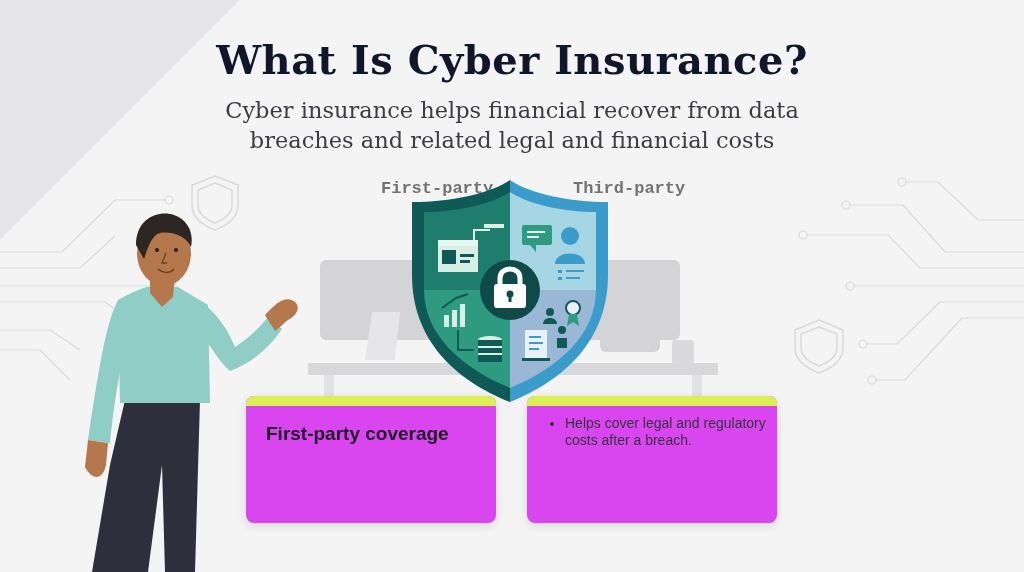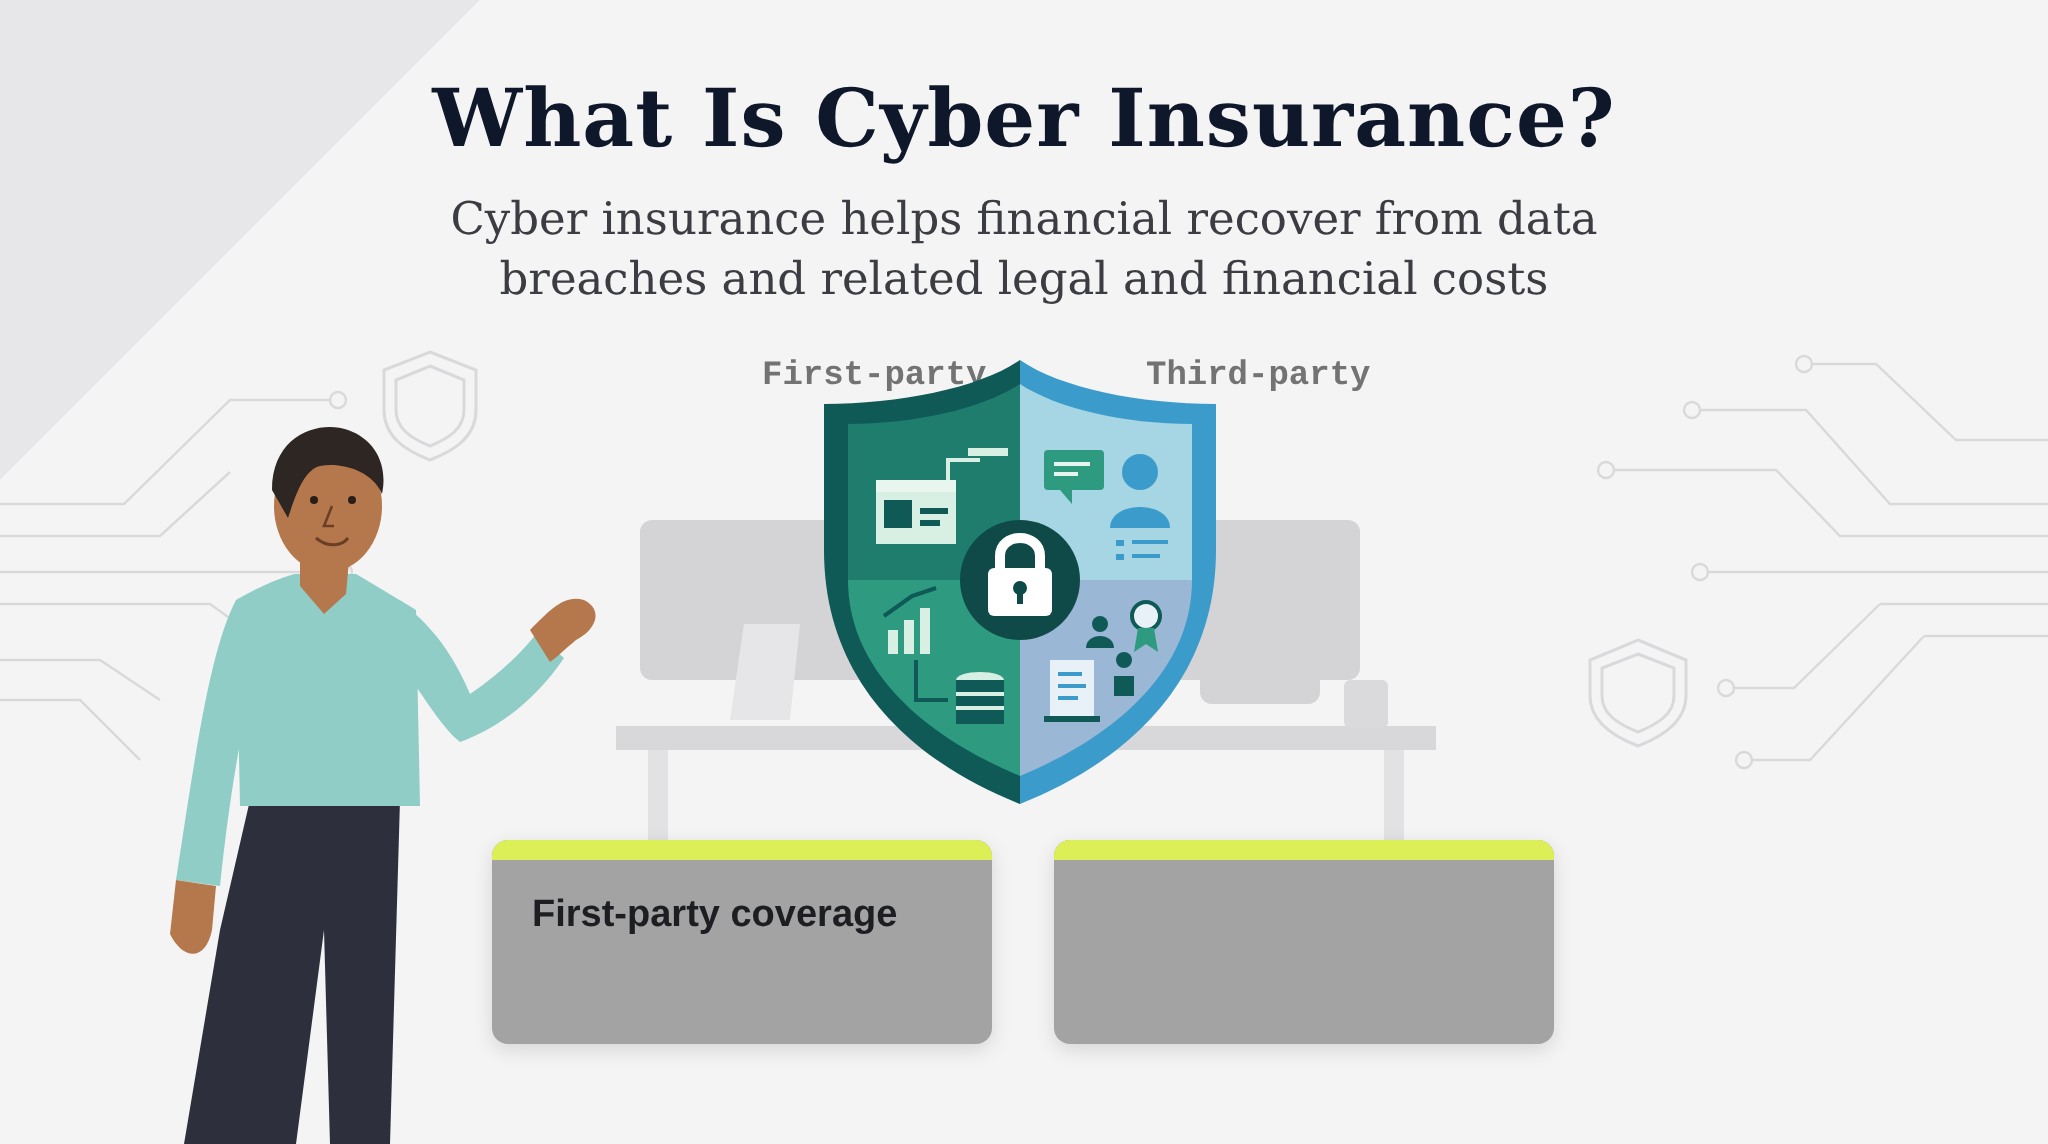--- a/index.html
+++ b/index.html
@@ -6,21 +6,21 @@
   body { width:1024px; height:572px; overflow:hidden; position:relative;
          background:#f3f3f4; font-family:"Liberation Sans", sans-serif; }
   .bg-tri { position:absolute; left:0; top:0; width:1024px; height:572px; }
   .title { position:absolute; left:0; width:1024px; top:36px; text-align:center;
            font-family:"DejaVu Serif", serif; font-weight:bold; font-size:40px;
            color:#0f172a; letter-spacing:0.5px; }
   .subtitle { position:absolute; left:200px; width:624px; top:95px; text-align:center;
               font-family:"DejaVu Serif", serif; font-size:22.5px; line-height:30px;
               color:#3c3d42; }
   .label { position:absolute; top:179px; font-weight:bold; font-size:17px; color:#737373;font-family:Liberation Mono, monospace; }
-  .card { position:absolute; top:420px; height:102px; background:#a3a3a3;
+  .card { position:absolute; top:396px; height:127px; background:#d946ef;
           border-radius:8px; box-shadow:0 3px 10px rgba(0,0,0,0.12); overflow:hidden; }
   .card .bar { height:10px; background:#dcef57; }
   .card h3 { margin:17px 0 0 20px; font-size:19px; font-weight:bold; color:#1d1e22; }
   .card ul { margin:9px 0 0 0; padding:0 0 0 38px; font-size:14px; line-height:17px; color:#34353a; }
   .card li { padding-left:0; }
 </style>
 </head>
 <body>
 
 <svg class="bg-tri" viewBox="0 0 1024 572">
@@ -182,13 +182,16 @@
     <rect x="98.5" y="114" width="3" height="8" fill="#0f4a48"></rect>
   </g>
 </svg>
 
 <div class="card" style="left:246px;width:250px;">
   <div class="bar"></div>
   <h3>First-party coverage</h3>
 </div>
 <div class="card" style="left:527px;width:250px;">
   <div class="bar"></div>
+  <ul>
+      <li>Helps cover legal and regulatory costs after a breach.</li>
+    </ul>
 </div>
 
 </body></html>

